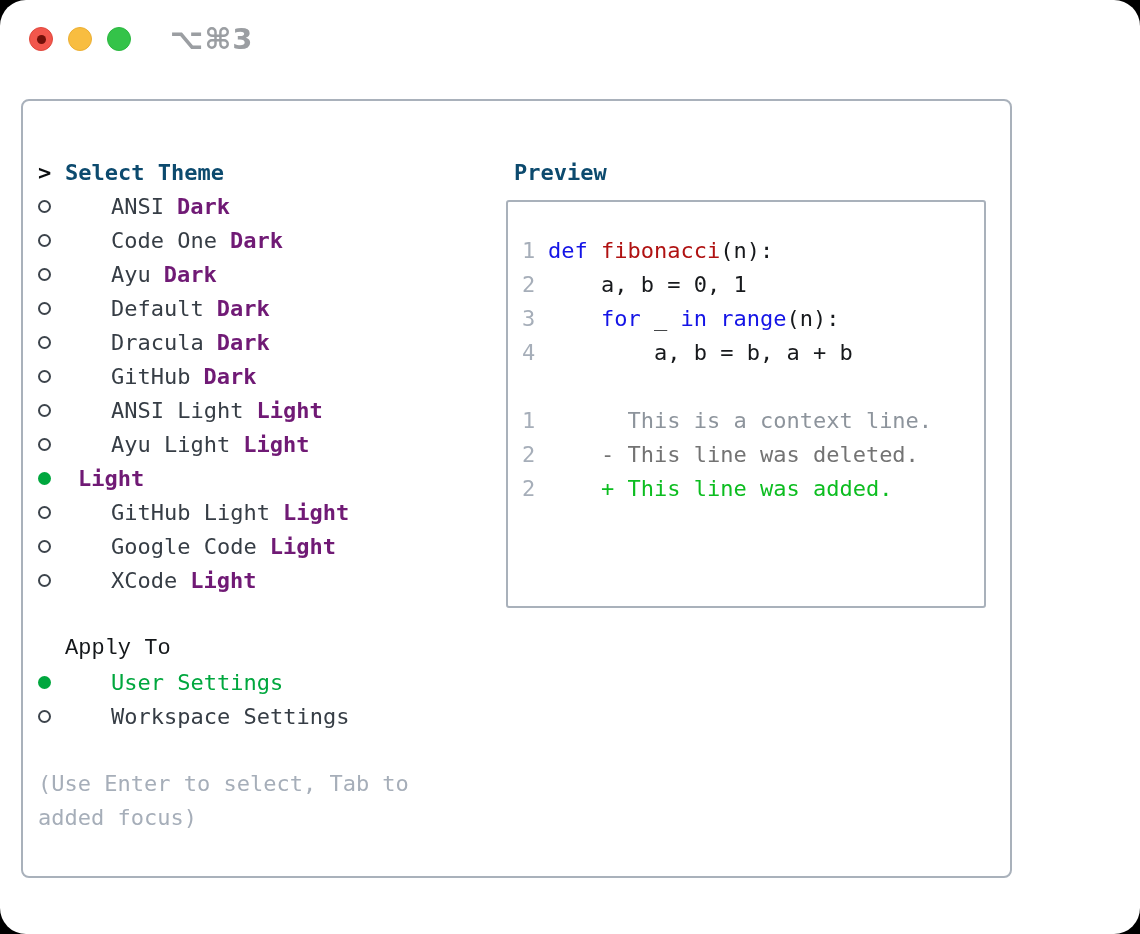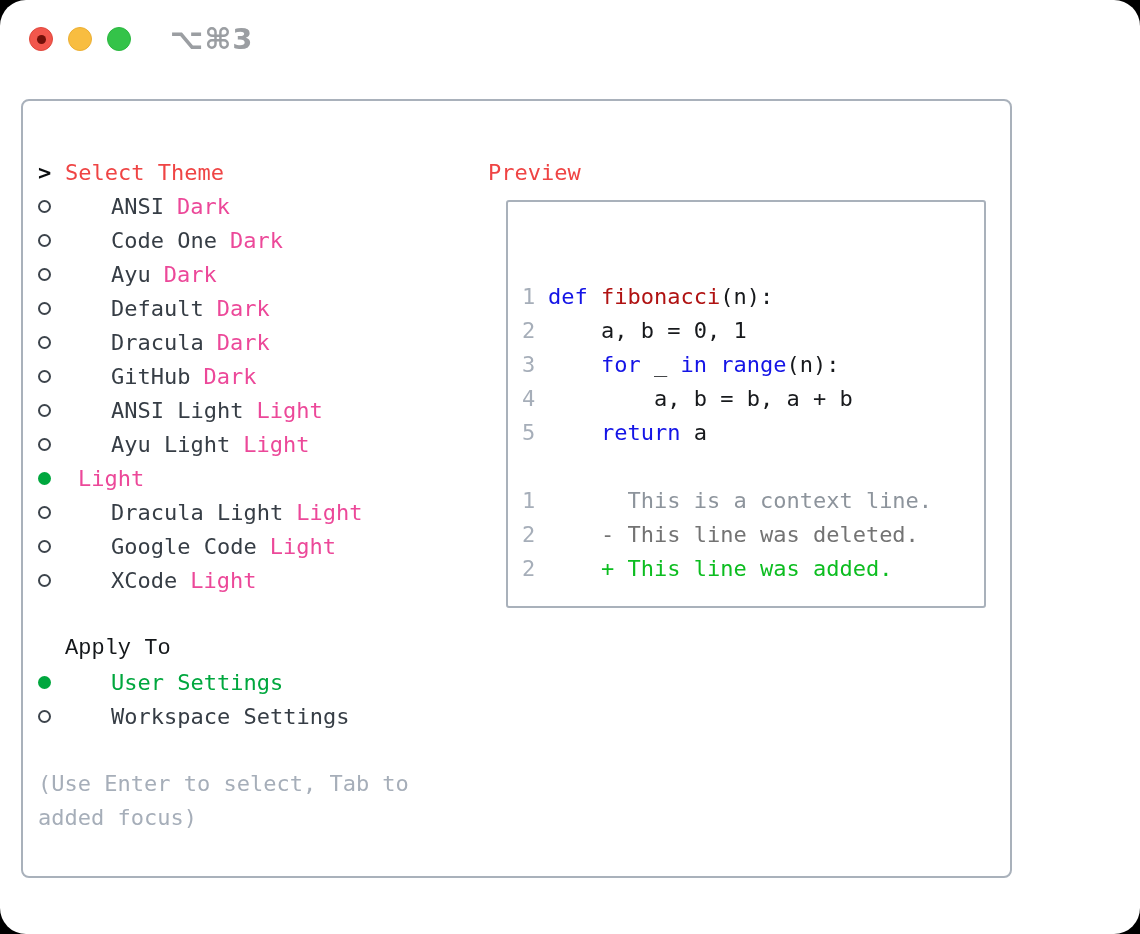--- a/index.html
+++ b/index.html
@@ -18,39 +18,39 @@
   .shortcut{margin-left:24px;font-family:"DejaVu Sans", sans-serif;font-size:29px;
             font-weight:600;color:#9b9ea2;letter-spacing:1px;line-height:24px;}
 
   
   .panel{position:absolute;left:21px;top:99px;width:991px;height:779px;box-sizing:border-box;
          border:2px solid #a9b1bb;border-radius:8px;background:#fff;}
 
   .row{display:flex;align-items:center;height:34px;font-size:22px;white-space:pre;}
   .cell{width:27px;flex:none;display:flex;align-items:center;}
   .prefix{font-weight:700;color:#0b0d0f;}
-  .title{font-weight:400;color:#ef4444;}
+  .title{font-weight:700;color:#0c4a6e;}
   .apply-title{color:#14171a;font-family:Liberation Mono, monospace;}
 
   .bullet{width:13px;height:13px;border-radius:50%;box-sizing:border-box;flex:none;}
   .bullet.hollow{border:2px solid #3d444c;}
   .bullet.filled{background:#00a73e;}
 
   .item-label{color:#363d45;margin-left:46px;}
-  .item-variant{color:#ec4899;margin-left:13px;}
+  .item-variant{color:#701a75;margin-left:13px;font-weight:bold;}
   .selected .item-label{color:#00a73e;}
 
   .left-col{position:absolute;left:15px;top:54px;}
   .hint{width:392px;font-size:22px;line-height:34px;color:#a6aeb9;}
 
   
-  .preview-head{position:absolute;left:465px;top:54px;}
+  .preview-head{position:absolute;left:491px;top:54px;}
   .preview-box{position:absolute;left:483px;top:99px;width:480px;height:408px;box-sizing:border-box;
                border:2px solid #a9b1bb;border-radius:3px;background:#fff;
-               padding:78px 0 0 14px;overflow:hidden;}
+               padding:32px 0 0 14px;overflow:hidden;}
   .pre{font-size:22px;line-height:34px;white-space:pre;}
   .num{display:inline-block;width:13px;margin-right:13px;color:#a6aeb9;text-align:left;}
   .tok-kw{color:#1414e6;}
   .tok-fn{color:#b01212;}
   .tok-pl{color:#17191c;}
   .diff-context{color:#8d949c;}
   .diff-deleted{color:#737373;margin-top:29px;}
   .diff-added{color:#0cbd20;}
 </style>
 </head>
@@ -79,21 +79,21 @@
         <div id="theme-list">
             <div class="row"><span class="cell"><span class="bullet hollow"></span></span><span class="item-label">ANSI</span><span class="item-variant">Dark</span></div>
             <div class="row"><span class="cell"><span class="bullet hollow"></span></span><span class="item-label">Code One</span><span class="item-variant">Dark</span></div>
             <div class="row"><span class="cell"><span class="bullet hollow"></span></span><span class="item-label">Ayu</span><span class="item-variant">Dark</span></div>
             <div class="row"><span class="cell"><span class="bullet hollow"></span></span><span class="item-label">Default</span><span class="item-variant">Dark</span></div>
             <div class="row"><span class="cell"><span class="bullet hollow"></span></span><span class="item-label">Dracula</span><span class="item-variant">Dark</span></div>
             <div class="row"><span class="cell"><span class="bullet hollow"></span></span><span class="item-label">GitHub</span><span class="item-variant">Dark</span></div>
             <div class="row"><span class="cell"><span class="bullet hollow"></span></span><span class="item-label">ANSI Light</span><span class="item-variant">Light</span></div>
             <div class="row"><span class="cell"><span class="bullet hollow"></span></span><span class="item-label">Ayu Light</span><span class="item-variant">Light</span></div>
             <div class="row selected"><span class="cell"><span class="bullet filled"></span></span><span class="item-variant">Light</span></div>
-            <div class="row"><span class="cell"><span class="bullet hollow"></span></span><span class="item-label">Dracula Light</span><span class="item-variant">Light</span></div>
+            <div class="row"><span class="cell"><span class="bullet hollow"></span></span><span class="item-label">GitHub Light</span><span class="item-variant">Light</span></div>
             <div class="row"><span class="cell"><span class="bullet hollow"></span></span><span class="item-label">Google Code</span><span class="item-variant">Light</span></div>
             <div class="row"><span class="cell"><span class="bullet hollow"></span></span><span class="item-label">XCode</span><span class="item-variant">Light</span></div>
           </div>
 
         <div class="row"></div>
 
         <div class="row">
           <span class="cell"></span>
           <span class="apply-title">Apply To</span>
         </div>
@@ -111,21 +111,20 @@
       <div class="row preview-head">
         <span class="title">Preview</span>
       </div>
 
       <div class="preview-box">
         <div id="code-lines">
             <div class="pre"><span class="num">1</span><span class="tok-kw">def</span><span class="tok-pl"> </span><span class="tok-fn">fibonacci</span><span class="tok-pl">(n):</span></div>
             <div class="pre"><span class="num">2</span><span class="tok-pl">    a, b = 0, 1</span></div>
             <div class="pre"><span class="num">3</span><span class="tok-pl">    </span><span class="tok-kw">for</span><span class="tok-pl"> _ </span><span class="tok-kw">in</span><span class="tok-pl"> </span><span class="tok-kw">range</span><span class="tok-pl">(n):</span></div>
             <div class="pre"><span class="num">4</span><span class="tok-pl">        a, b = b, a + b</span></div>
-            <div class="pre"><span class="num">5</span><span class="tok-pl">    </span><span class="tok-kw">return</span><span class="tok-pl"> a</span></div>
           </div>
         <div class="pre"> </div>
         <div id="diff-lines">
             <div class="pre"><span class="num">1</span><span class="diff-context">      This is a context line.</span></div>
             <div class="pre"><span class="num">2</span><span class="diff-deleted">    - This line was deleted.</span></div>
             <div class="pre"><span class="num">2</span><span class="diff-added">    + This line was added.</span></div>
           </div>
       </div>
 
     </div>

